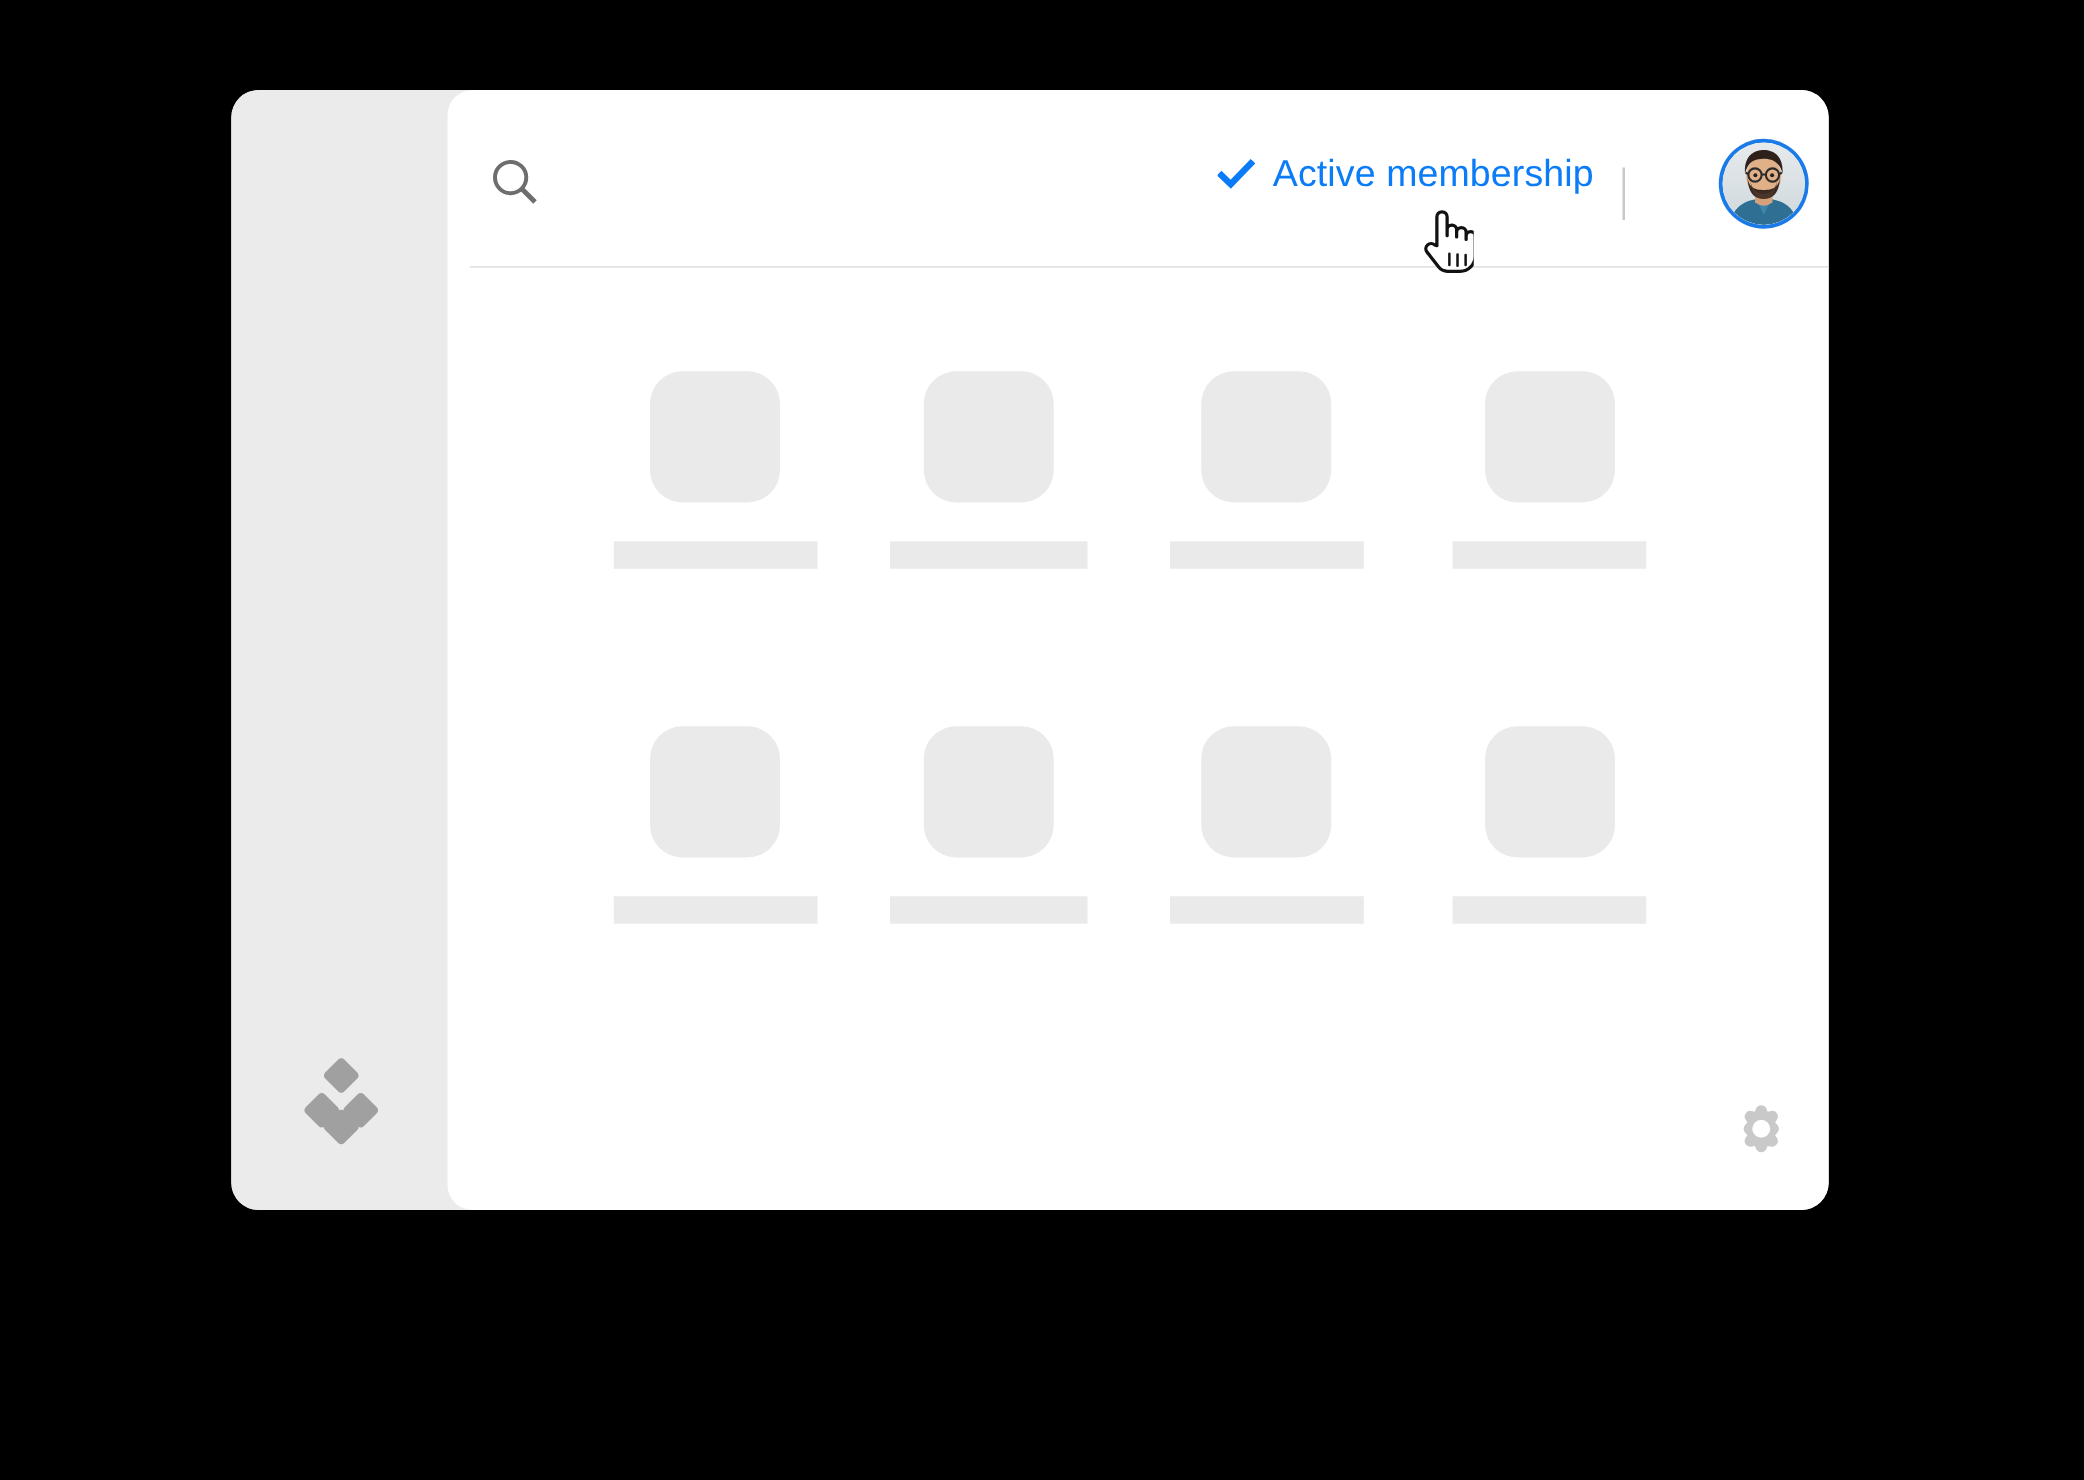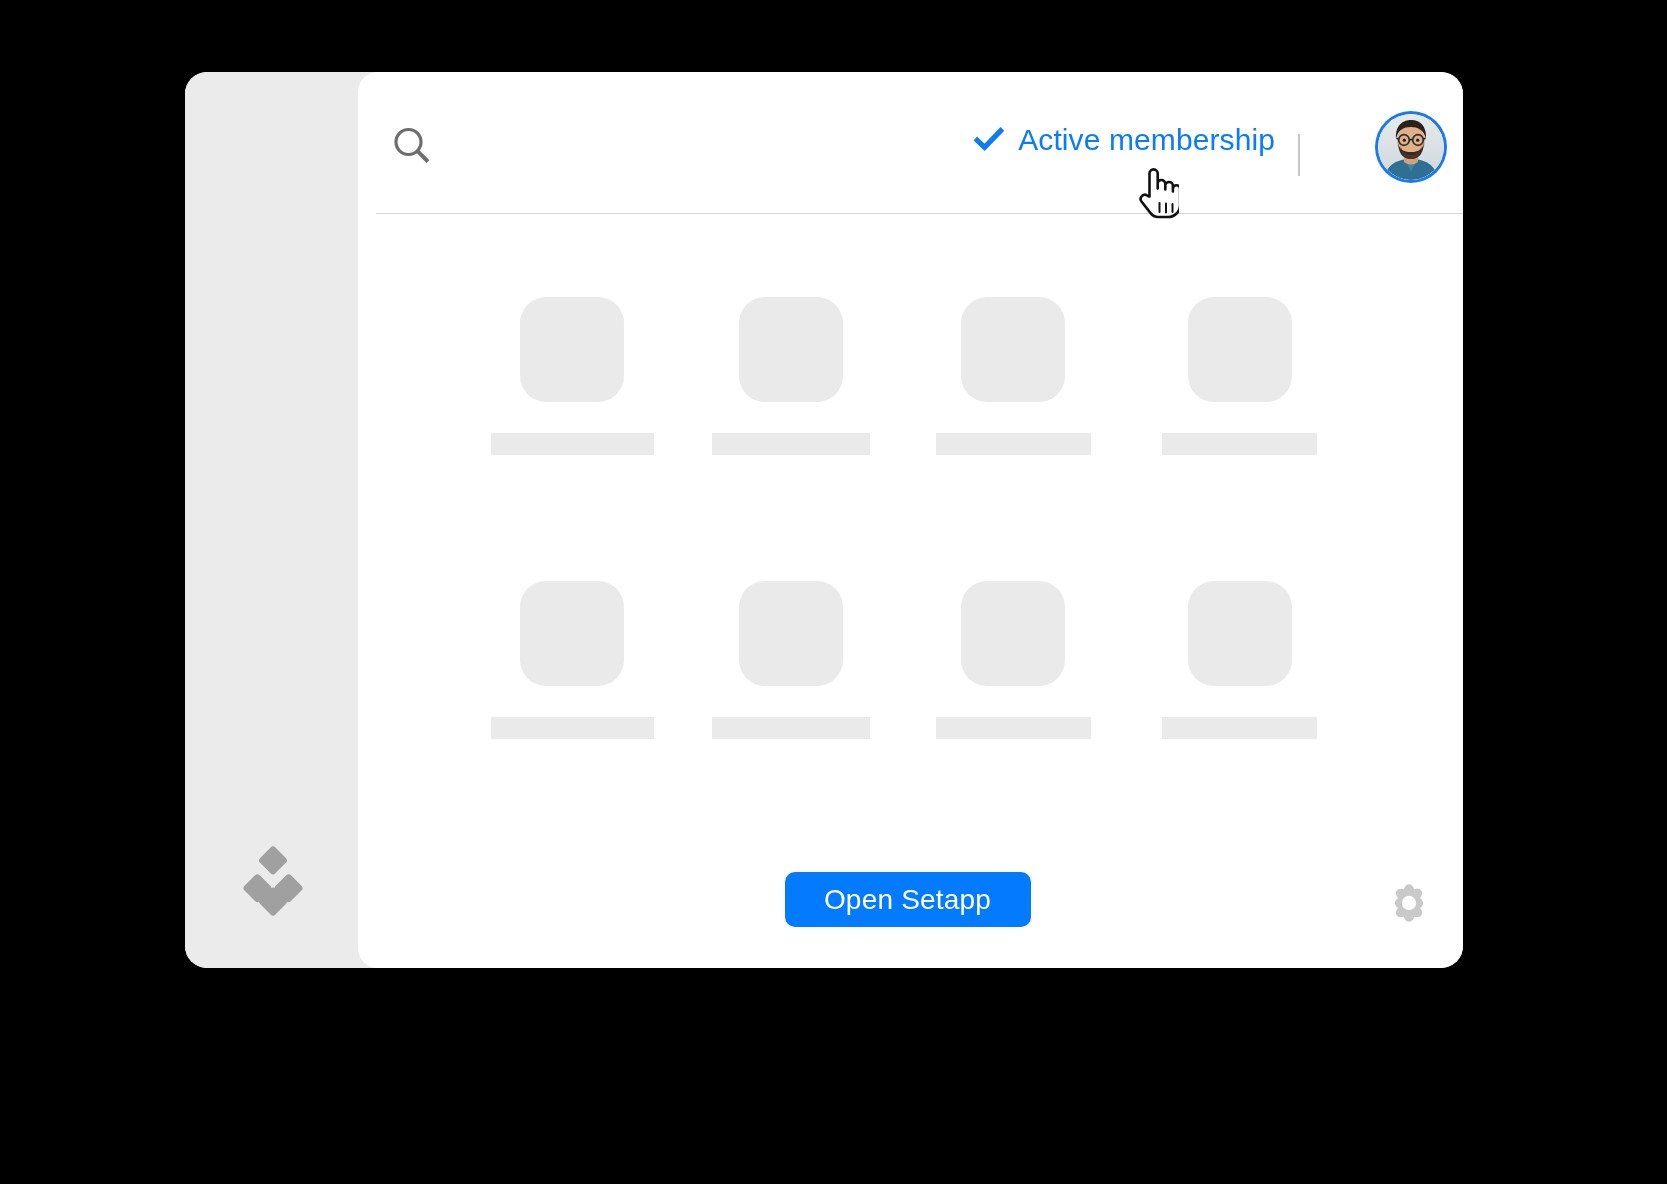--- a/index.html
+++ b/index.html
@@ -316,21 +316,20 @@
           <div class="skeleton-label sk-w-3"></div>
         </div>
         <div class="skeleton-card nudge-r14">
           <div class="skeleton-thumb"></div>
           <div class="skeleton-label sk-w-4"></div>
         </div>
       </div>
 
     </div>
 
-    <button id="open-setapp-button">Open Setapp</button>
 
     <div id="settings-button">
       <svg viewBox="0 0 42 42" width="42" height="42" aria-hidden="true">
         <path fill="#c9c9c9" d="M21 2.2
           a4.6 4.6 0 0 1 4.2 2.8 l0.9 2.3 2.5-0.5
           a4.6 4.6 0 0 1 4.9 7 l-1.4 2.1 1.7 1.9
           a4.6 4.6 0 0 1 0 6.4 l-1.7 1.9 1.4 2.1
           a4.6 4.6 0 0 1 -4.9 7 l-2.5-0.5 -0.9 2.3
           a4.6 4.6 0 0 1 -8.4 0 l-0.9-2.3 -2.5 0.5
           a4.6 4.6 0 0 1 -4.9-7 l1.4-2.1 -1.7-1.9

